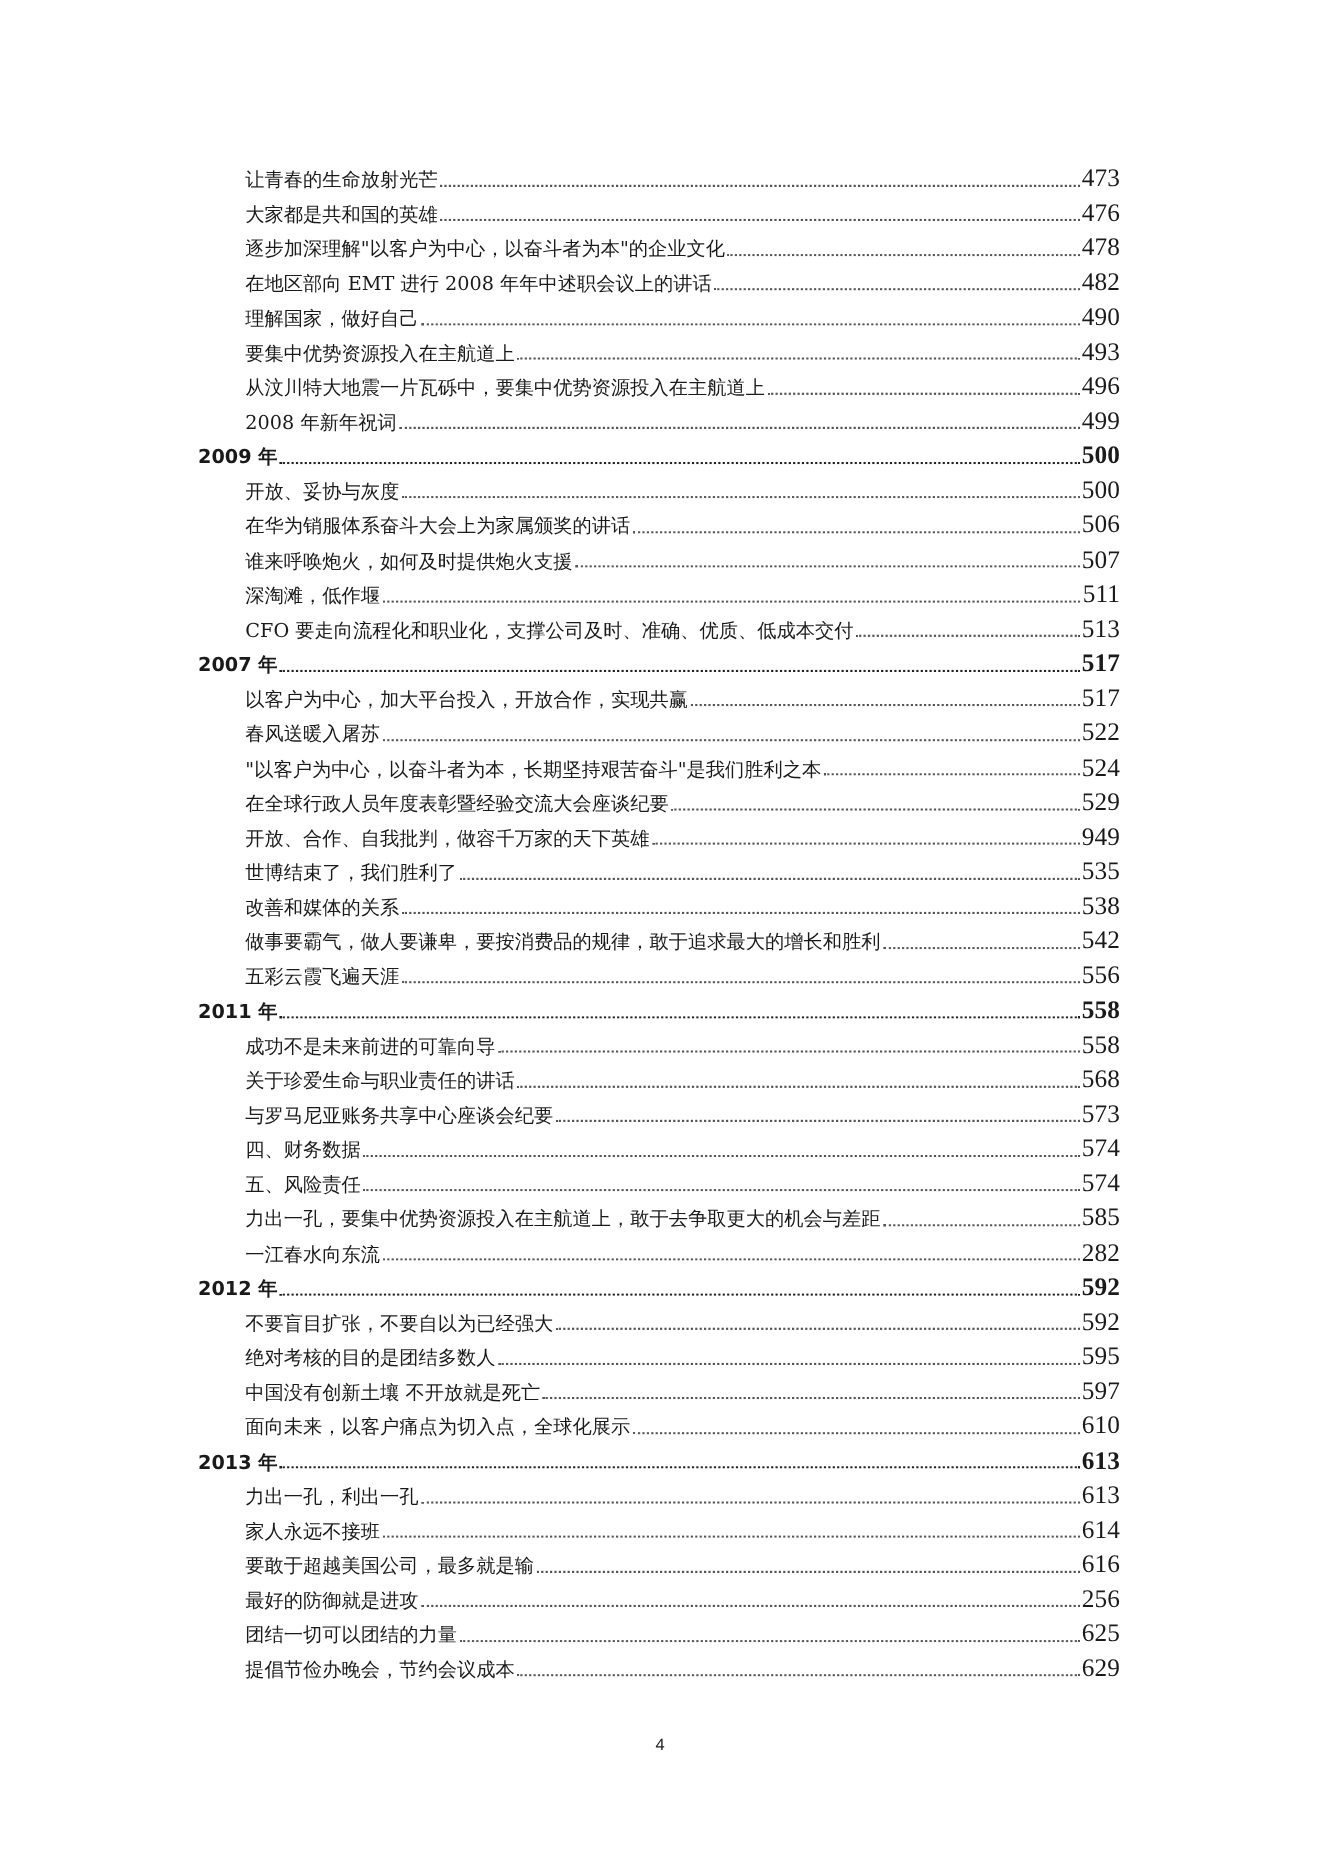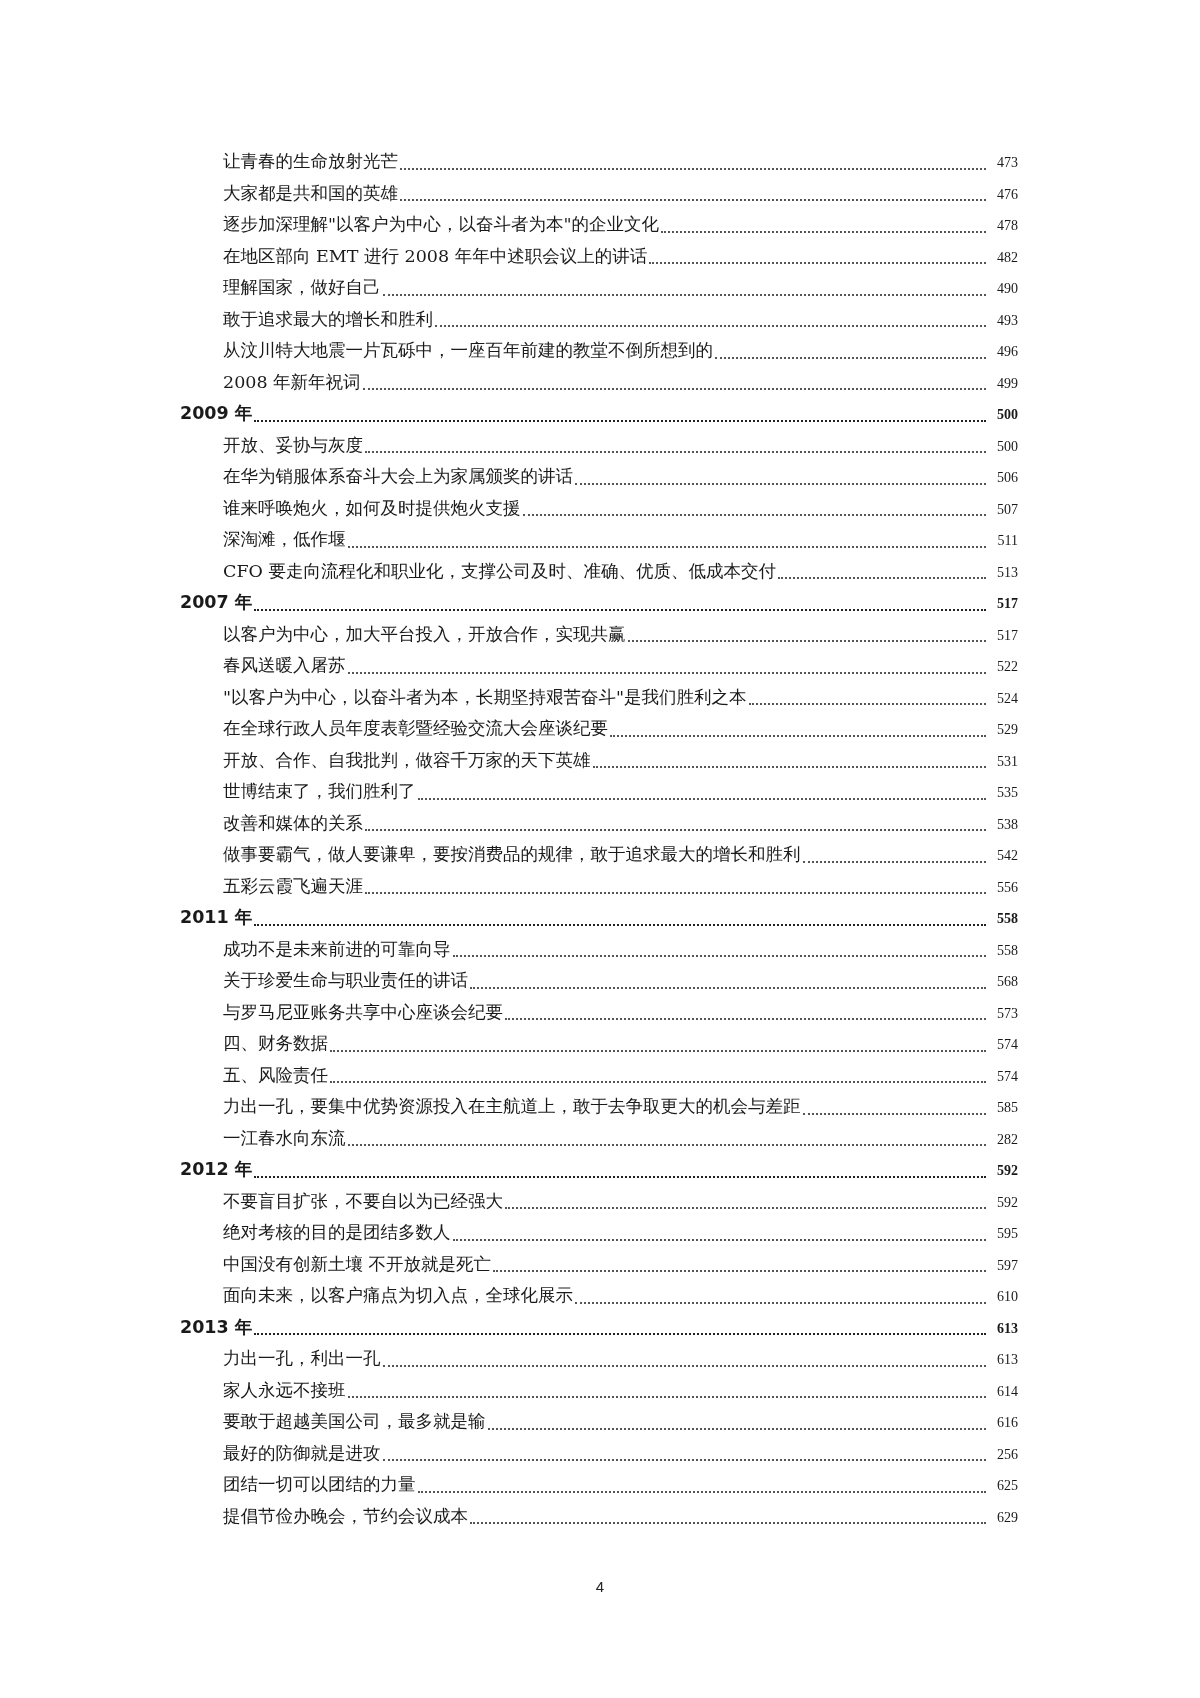--- a/index.html
+++ b/index.html
@@ -10,21 +10,21 @@
          font-size: 17.5px; white-space: nowrap; }
   .row.sub { padding-left: 43px; }
   .row.year { font-weight: bold; font-family: "DejaVu Sans", "Liberation Sans", sans-serif; }
   .row .title { flex: 0 0 auto; }
   .row .leader { flex: 1 1 auto; overflow: hidden; margin: 0 2px; position: relative;
                  height: 4px; align-self: center; margin-top: 12px; }
   .row .leader::after { content: ""; position: absolute; left: 0; right: 0; bottom: 0;
                         border-bottom: 2px dotted #555; }
   .row.year .leader::after { border-bottom: 2px dotted #222; }
   .row .page { flex: 0 0 auto; font-family: "Liberation Serif", "DejaVu Serif", serif;
-               font-size: 14px; min-width: 30px; text-align: right; }
+               font-size: 23px; min-width: 30px; text-align: right; }
   .row.year .page { font-weight: bold; }
   .page-number { position: absolute; top: 1578px; left: 0; width: 1200px; text-align: center;
                  font-family: "Liberation Sans", "DejaVu Sans", sans-serif; font-size: 15px;
                  color: #222; }
 </style>
 </head>
 <body>
 
 <div class="toc" id="toc">
     <div class="row sub">
@@ -46,26 +46,26 @@
       <span class="title">在地区部向 EMT 进行 2008 年年中述职会议上的讲话</span>
       <span class="leader"></span>
       <span class="page">482</span>
     </div>
     <div class="row sub">
       <span class="title">理解国家，做好自己</span>
       <span class="leader"></span>
       <span class="page">490</span>
     </div>
     <div class="row sub">
-      <span class="title">敢于追求最大的增长和胜利</span>
+      <span class="title">要集中优势资源投入在主航道上</span>
       <span class="leader"></span>
       <span class="page">493</span>
     </div>
     <div class="row sub">
-      <span class="title">从汶川特大地震一片瓦砾中，一座百年前建的教堂不倒所想到的</span>
+      <span class="title">从汶川特大地震一片瓦砾中，要集中优势资源投入在主航道上</span>
       <span class="leader"></span>
       <span class="page">496</span>
     </div>
     <div class="row sub">
       <span class="title">2008 年新年祝词</span>
       <span class="leader"></span>
       <span class="page">499</span>
     </div>
     <div class="row year">
       <span class="title">2009 年</span>
@@ -118,21 +118,21 @@
       <span class="page">524</span>
     </div>
     <div class="row sub">
       <span class="title">在全球行政人员年度表彰暨经验交流大会座谈纪要</span>
       <span class="leader"></span>
       <span class="page">529</span>
     </div>
     <div class="row sub">
       <span class="title">开放、合作、自我批判，做容千万家的天下英雄</span>
       <span class="leader"></span>
-      <span class="page">531</span>
+      <span class="page">949</span>
     </div>
     <div class="row sub">
       <span class="title">世博结束了，我们胜利了</span>
       <span class="leader"></span>
       <span class="page">535</span>
     </div>
     <div class="row sub">
       <span class="title">改善和媒体的关系</span>
       <span class="leader"></span>
       <span class="page">538</span>

